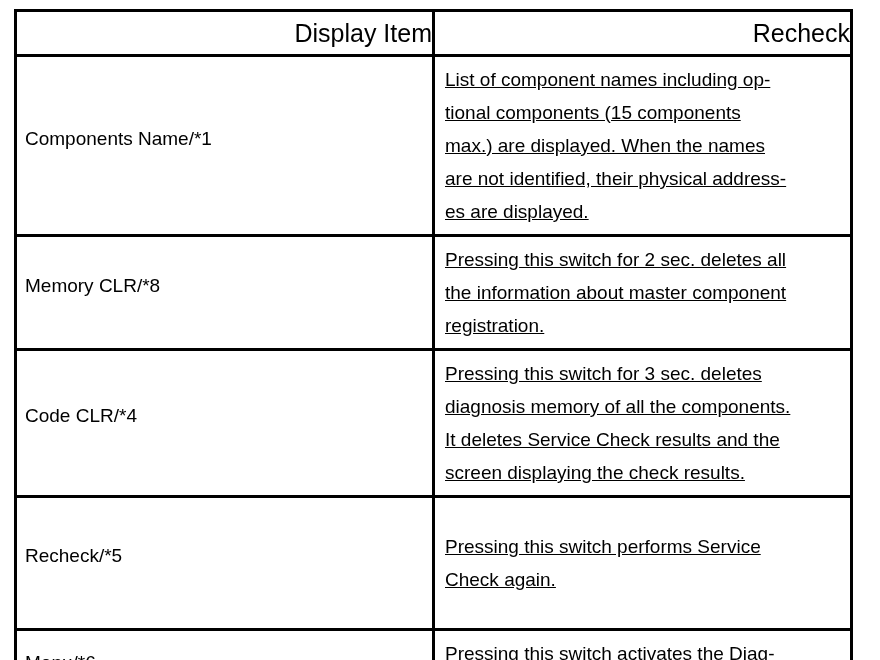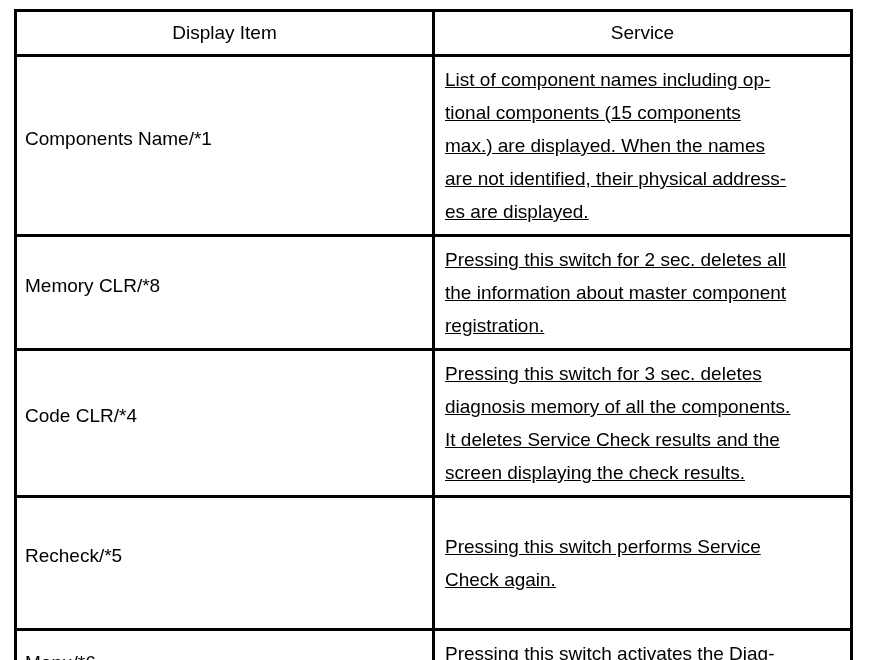--- a/index.html
+++ b/index.html
@@ -19,23 +19,23 @@
     table-layout: fixed;
     font-family: "Liberation Sans", sans-serif;
     color: #000000;
     background: #ffffff;
   }
   .doc-table, .doc-table th, .doc-table td {
     border: 3px solid #000000;
   }
   .doc-table th {
     height: 42px;
-    font-size: 19px;
+    font-size: 25px;
     font-weight: normal;
-    text-align: center;
+    text-align: right;
     vertical-align: middle;
     padding: 0;
   }
   .doc-table td {
     font-size: 19px;
     vertical-align: middle;
   }
   td.item-cell {
     padding: 2px 4px 16px 8px;
     line-height: 24px;
@@ -57,21 +57,21 @@
 <body>
 
 <table class="doc-table">
   <colgroup>
     <col style="width: 50%;">
     <col style="width: 50%;">
   </colgroup>
   <thead>
     <tr>
       <th>Display Item</th>
-      <th>Service</th>
+      <th>Recheck</th>
     </tr>
   </thead>
   <tbody>
     <tr>
       <td class="item-cell">Components Name/*1</td>
       <td class="func-cell">List of component names including op-
 tional components (15 components
 max.) are displayed. When the names
 are not identified, their physical address-
 es are displayed.</td>

